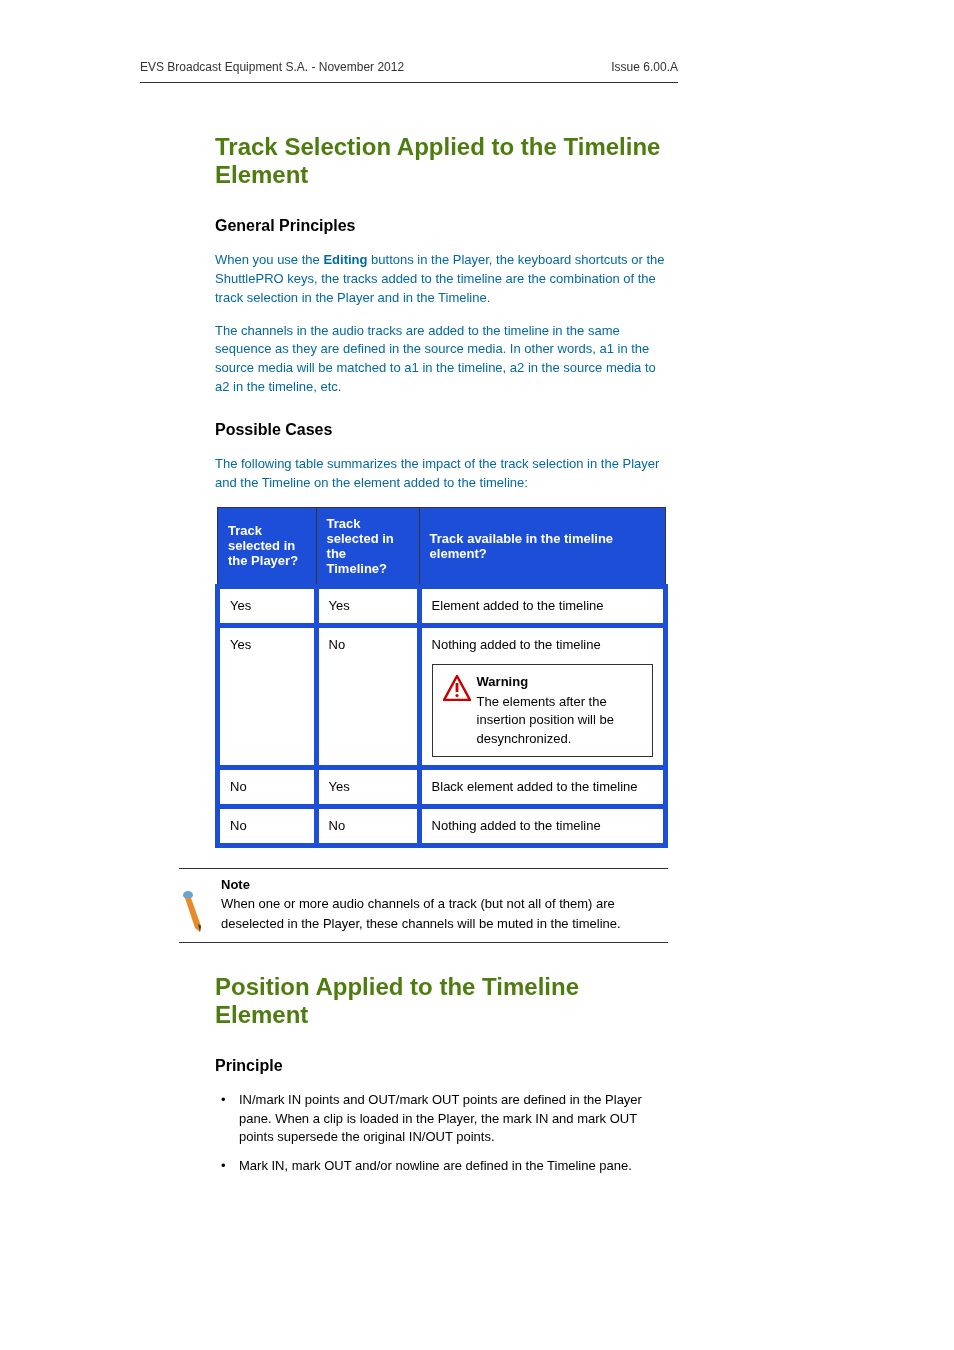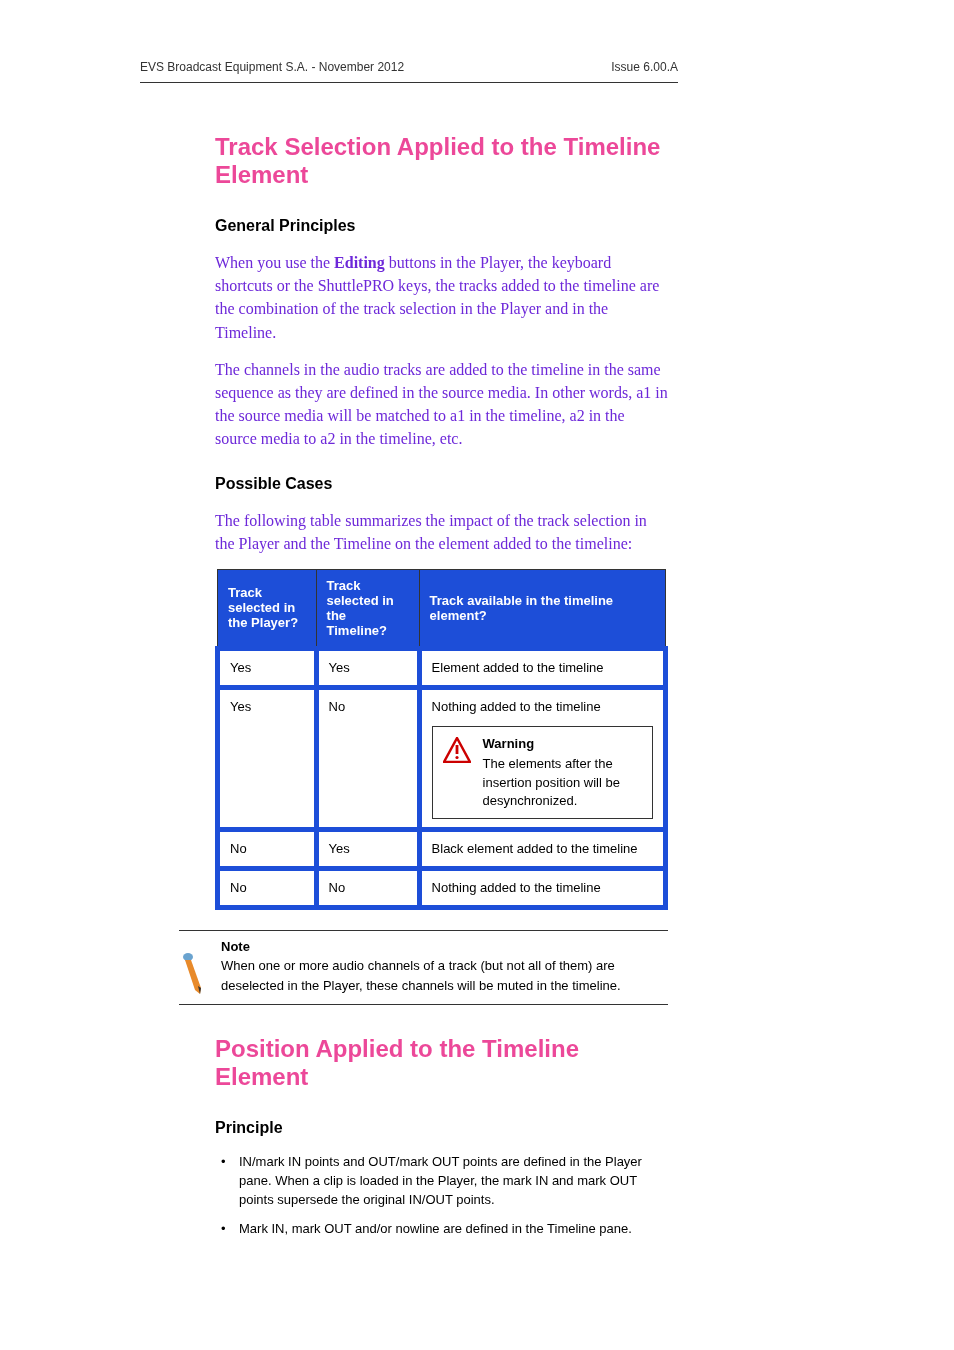--- a/index.html
+++ b/index.html
@@ -1,26 +1,26 @@
 <!DOCTYPE html>
 <html><head>
 <meta charset="utf-8">
 <style>
   * { box-sizing: border-box; margin: 0; padding: 0; }
   html, body { width: 954px; height: 1350px; background: #fff; font-family: Arial, Helvetica, sans-serif; color: #000; }
   .page { width: 778px; height: 1350px; padding: 60px 100px 40px 140px; position: relative; }
   .header { display: flex; justify-content: space-between; font-size: 12px; color: #333; padding-bottom: 8px; border-bottom: 1px solid #333; margin-bottom: 50px; }
   .content { margin-left: 75px; margin-right: 10px; }
-  h1.section { font-size: 24px; font-weight: bold; color: #ec4899; margin-bottom: 28px; margin-top: 10px; }
+  h1.section { font-size: 24px; font-weight: bold; color: #4d7c0f; margin-bottom: 28px; margin-top: 10px; }
   h2.sub { font-size: 16px; font-weight: bold; color: #000000; margin-bottom: 16px; margin-top: 4px; }
-  p { font-size: 16px; line-height: 1.45; margin-bottom: 14px; color: #6d28d9; font-family: Liberation Serif, serif; }
+  p { font-size: 13px; line-height: 1.45; margin-bottom: 14px; color: #0369a1; }
   table.data { border-collapse: collapse; width: 100%; margin-top: 6px; margin-bottom: 20px; }
   table.data th { background: #1d4ed8; color: #fff; font-size: 13px; font-weight: bold; text-align: left; padding: 8px 10px; border: 1px solid #333; vertical-align: middle; }
   table.data td { font-size: 13px; padding: 8px 10px; border: 5px solid #1d4ed8; vertical-align: top; line-height: 1.4; }
-  .warn-box { border: 1px solid #333; padding: 8px 10px; margin-top: 10px; display: flex; gap: 12px; align-items: flex-start; }
+  .warn-box { border: 1px solid #333; padding: 8px 10px; margin-top: 10px; display: flex; gap: 6px; align-items: flex-start; }
   .warn-text strong { display: block; margin-bottom: 2px; }
   .note-box { border-top: 1px solid #333; border-bottom: 1px solid #333; padding: 8px 0 8px 0; display: flex; gap: 12px; align-items: flex-end; margin-bottom: 30px; margin-left: -36px; }
   .note-text strong { display: block; margin-bottom: 2px; font-size: 13px; }
   .note-text span { font-size: 13px; line-height: 1.45; }
   ul.bullets { list-style: none; padding-left: 0; }
   ul.bullets li { font-size: 13px; line-height: 1.45; margin-bottom: 10px; padding-left: 24px; position: relative; }
   ul.bullets li::before { content: "•"; position: absolute; left: 6px; top: 0; }
   .footer { position: absolute; bottom: 40px; left: 140px; right: 100px; display: flex; justify-content: space-between; font-size: 12px; color: #333; }
   .pencil-icon { flex-shrink: 0; margin-top: 2px; }
   .warn-icon { flex-shrink: 0; margin-top: 2px; }

